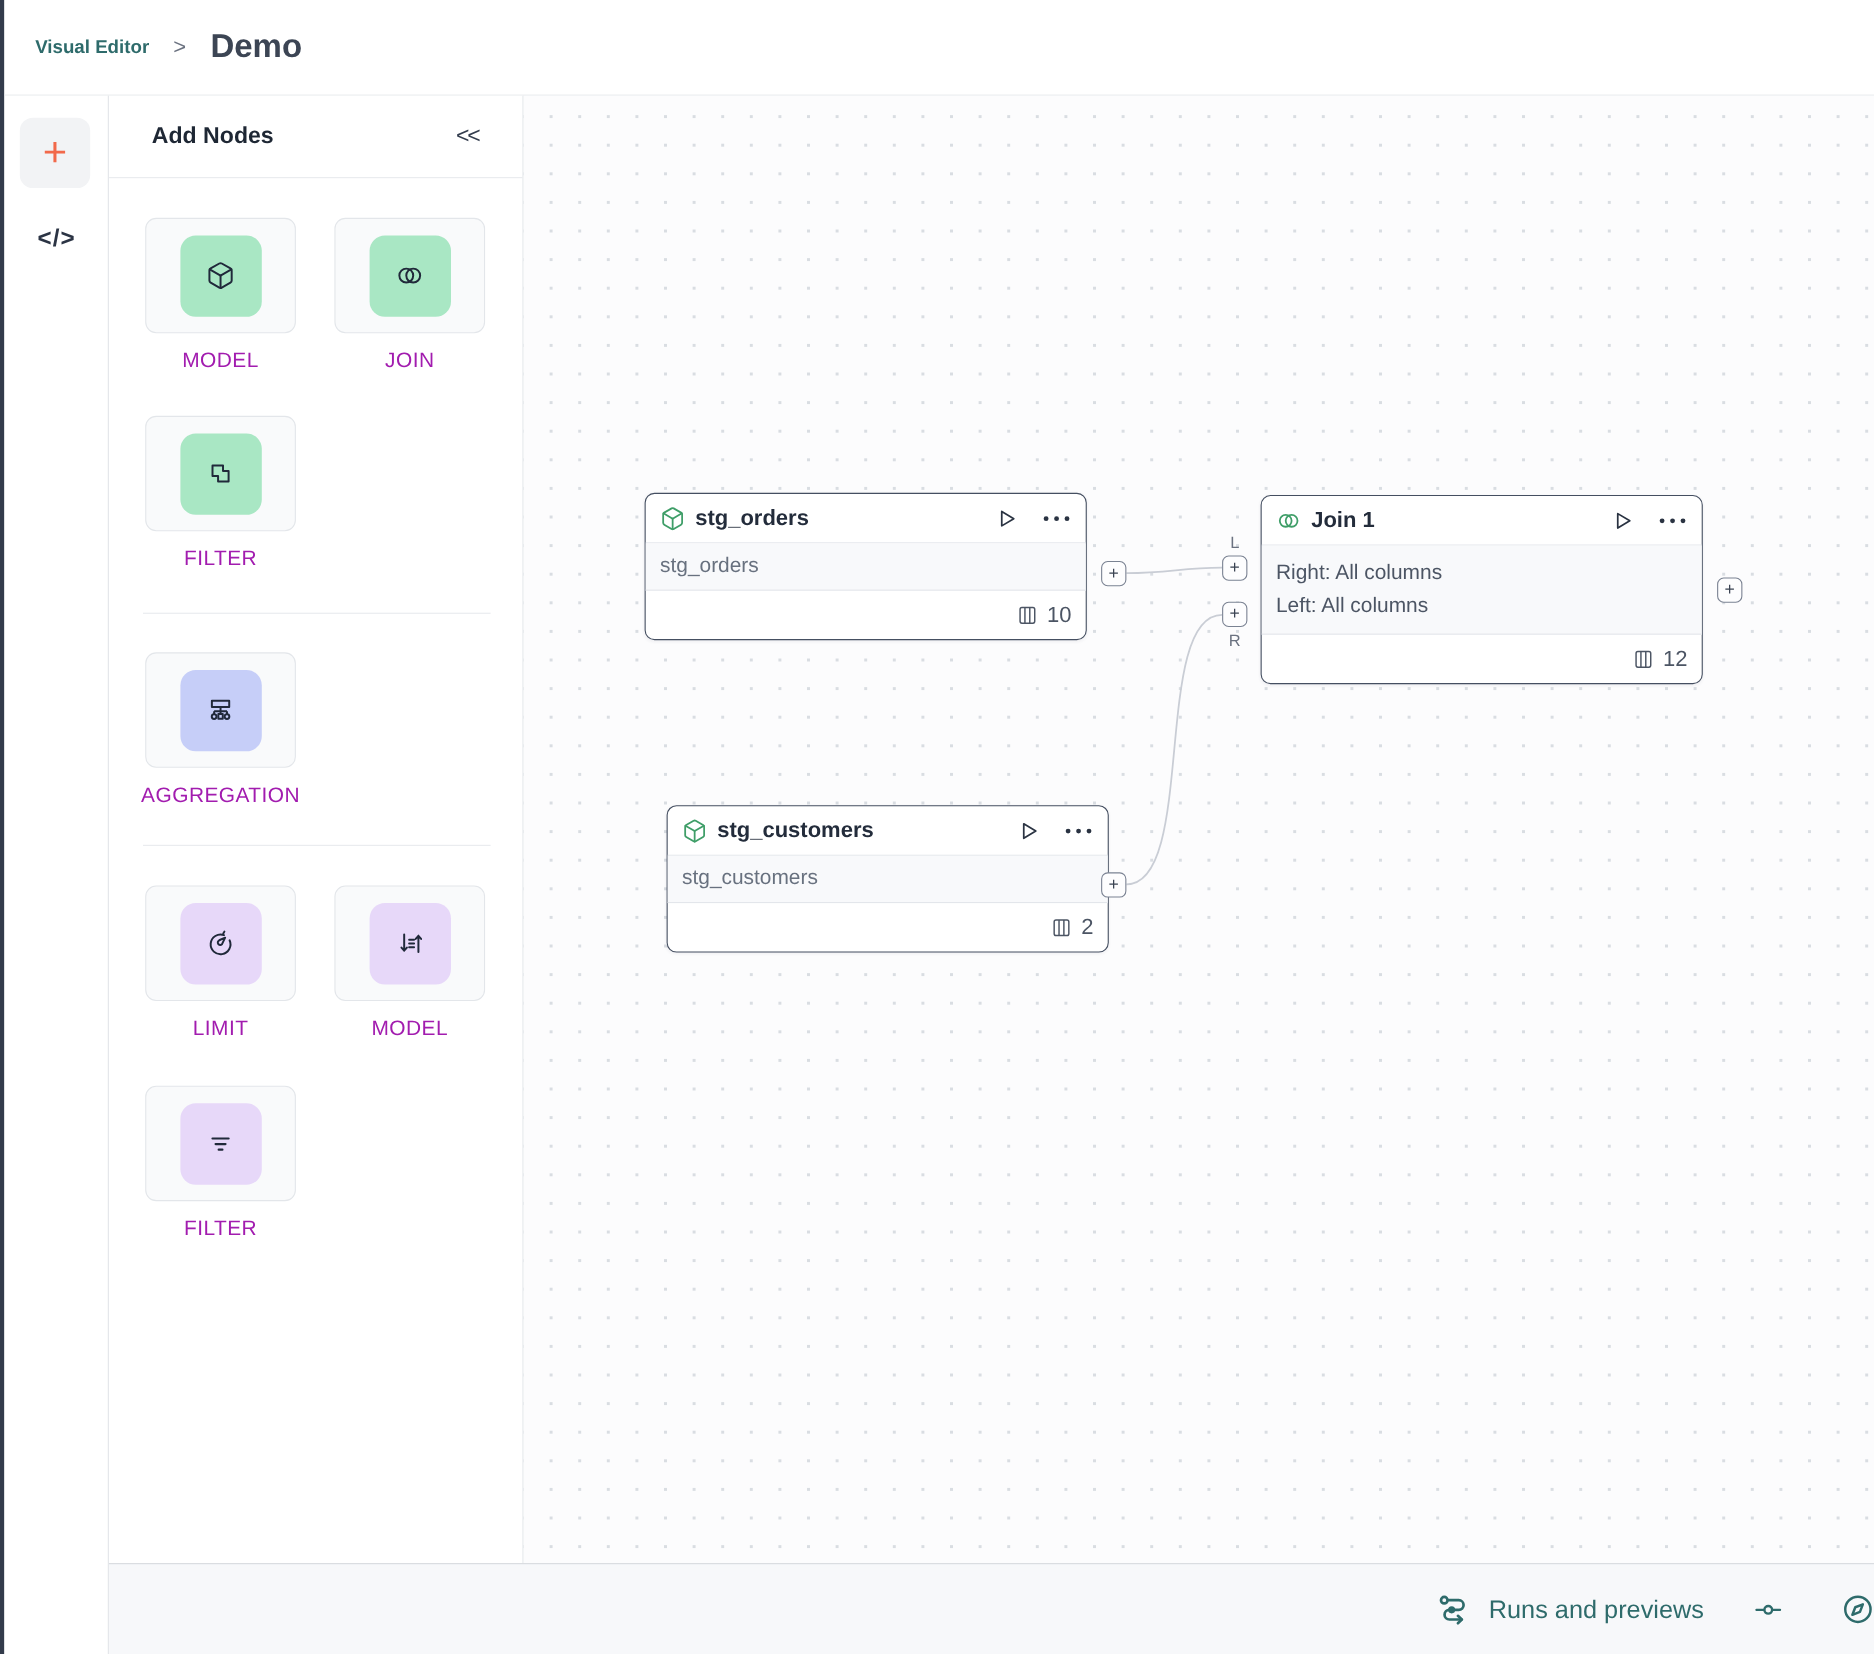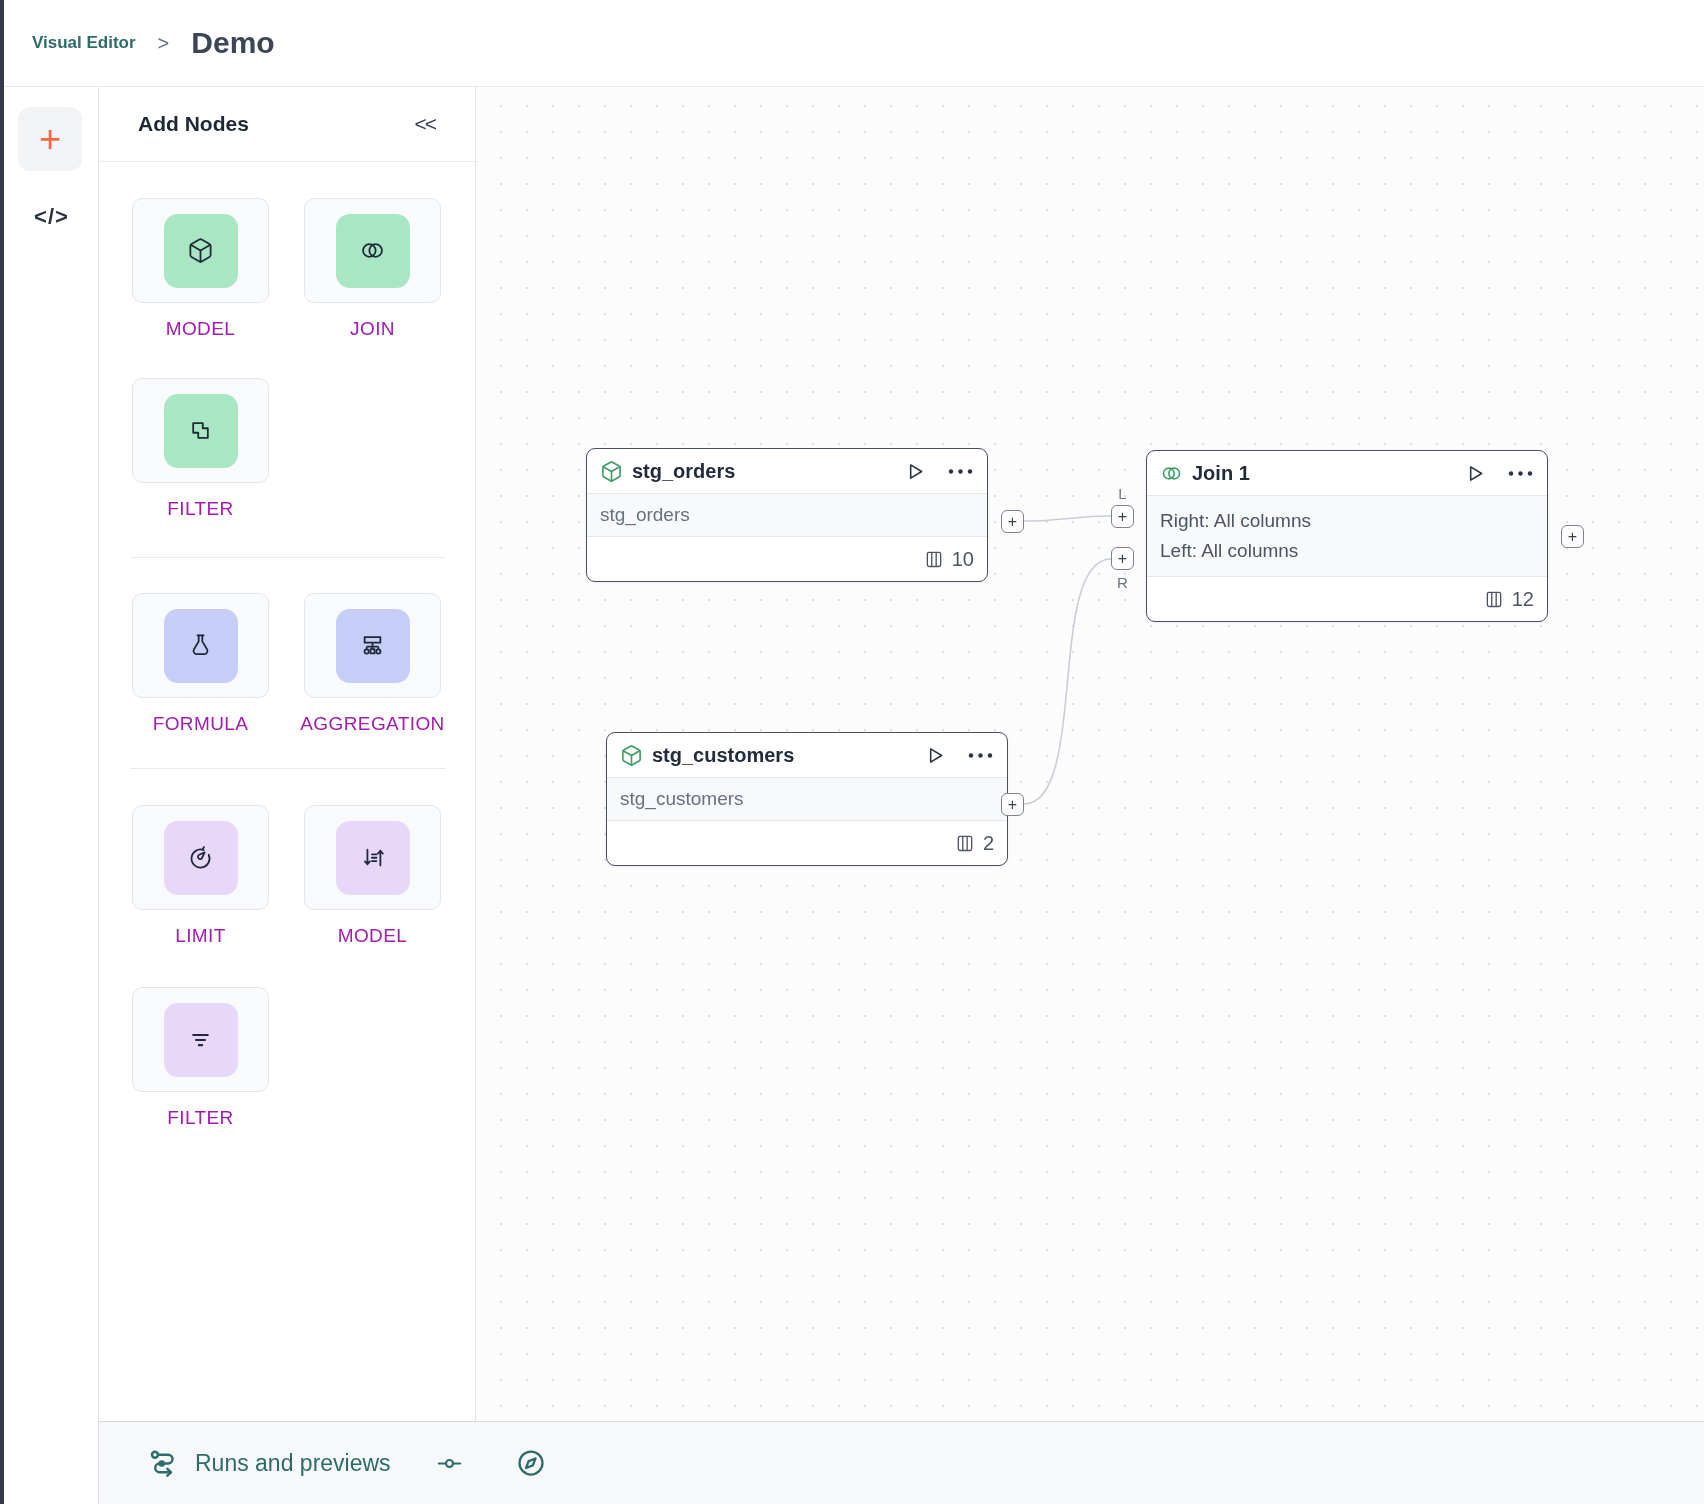--- a/index.html
+++ b/index.html
@@ -66,21 +66,21 @@
   .fn-foot { height:44px; display:flex; align-items:center; justify-content:flex-end; gap:8px;
     padding:0 13px; font-size:20px; color:#4c5564; }
 
   .handle { position:absolute; width:23px; height:23px; background:#fdfdfe;
     border:1.4px solid #7a8292; border-radius:6px; display:flex; align-items:center; justify-content:center;
     font-size:16px; color:#3a4352; line-height:1; cursor:pointer; }
   .handle-label { position:absolute; width:23px; text-align:center; font-size:15px; color:#6b7280; }
 
   
   .statusbar { position:absolute; left:99px; top:1421px; width:1605px; height:83px;
-    background:#f7f8fa; border-top:1px solid #d6dade; display:flex; align-items:center; padding-left:49px; }
+    background:#f7f8fa; border-top:1px solid #d6dade; display:flex; align-items:center; padding-left:49px;justify-content:flex-end; }
   .runs-label { color:#2e6b6b; font-size:23px; font-weight:500; margin-left:16px; }
   .sb-icon { display:flex; cursor:pointer; }
   .sb-commit { margin-left:45px; }
   .sb-compass { margin-left:53px; }
 </style>
 </head>
 <body>
 
 <div class="stage">
 
@@ -138,31 +138,20 @@
             </svg>
           </div>
         </div>
         <div class="node-card-label">FILTER</div>
       </div>
     </div>
 
     <div class="panel-divider" style="top:470px;"></div>
 
     <div class="node-row" style="top:506px;">
-      <div class="node-card-wrap">
-        <div class="node-card">
-          <div class="icon-tile tile-blue">
-            <svg width="27" height="27" viewBox="0 0 24 24" fill="none" stroke="#20293a" stroke-width="1.6" stroke-linecap="round" stroke-linejoin="round">
-              <path d="M9.3 3h5.4"></path>
-              <path d="M10.4 3v5.3L6.1 15.6a2.8 2.8 0 0 0 2.5 4.1h6.8a2.8 2.8 0 0 0 2.5-4.1L13.6 8.3V3"></path>
-            </svg>
-          </div>
-        </div>
-        <div class="node-card-label">FORMULA</div>
-      </div>
       <div class="node-card-wrap">
         <div class="node-card">
           <div class="icon-tile tile-blue">
             <svg width="27" height="27" viewBox="0 0 24 24" fill="none" stroke="#20293a" stroke-width="1.6" stroke-linejoin="round">
               <rect x="5" y="4.5" width="14" height="5"></rect>
               <path d="M12 9.5v3.5 M6.8 13h10.4 M6.8 13v2.2 M17.2 13v2.2 M12 13v2.2"></path>
               <circle cx="6.8" cy="17.3" r="1.9"></circle>
               <rect x="10.2" y="15.2" width="3.6" height="3.8"></rect>
               <circle cx="17.2" cy="17.3" r="1.9"></circle>
             </svg>

